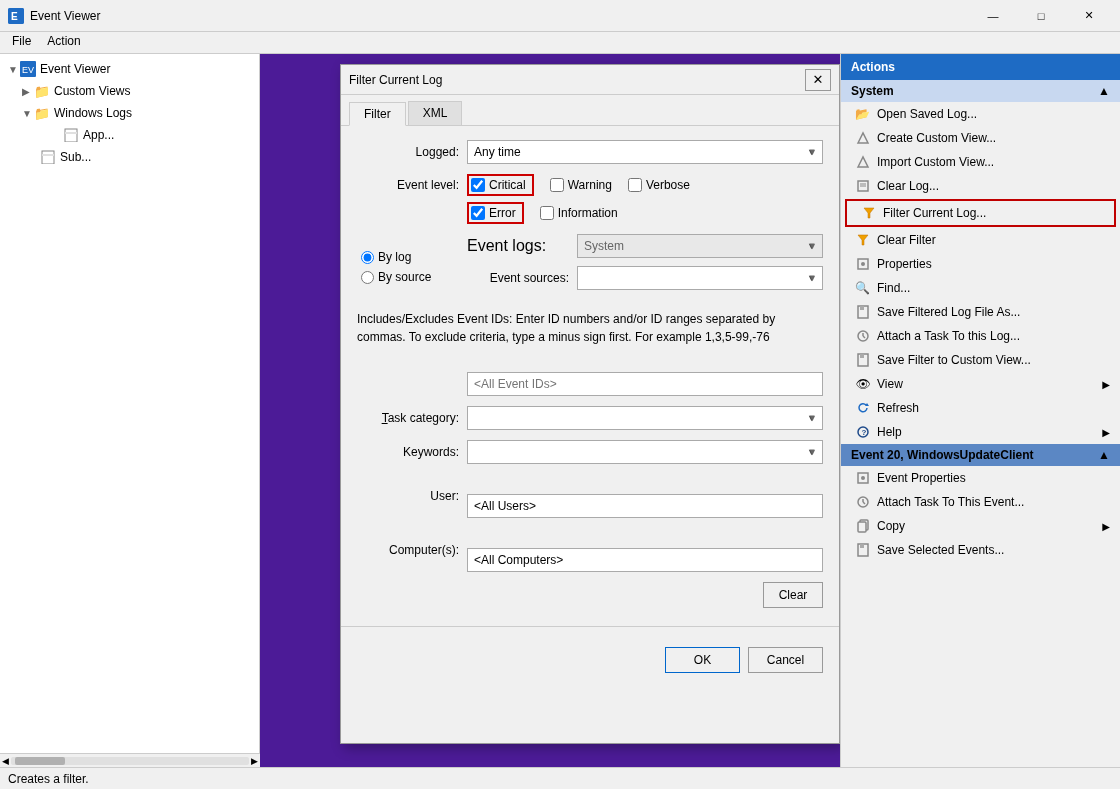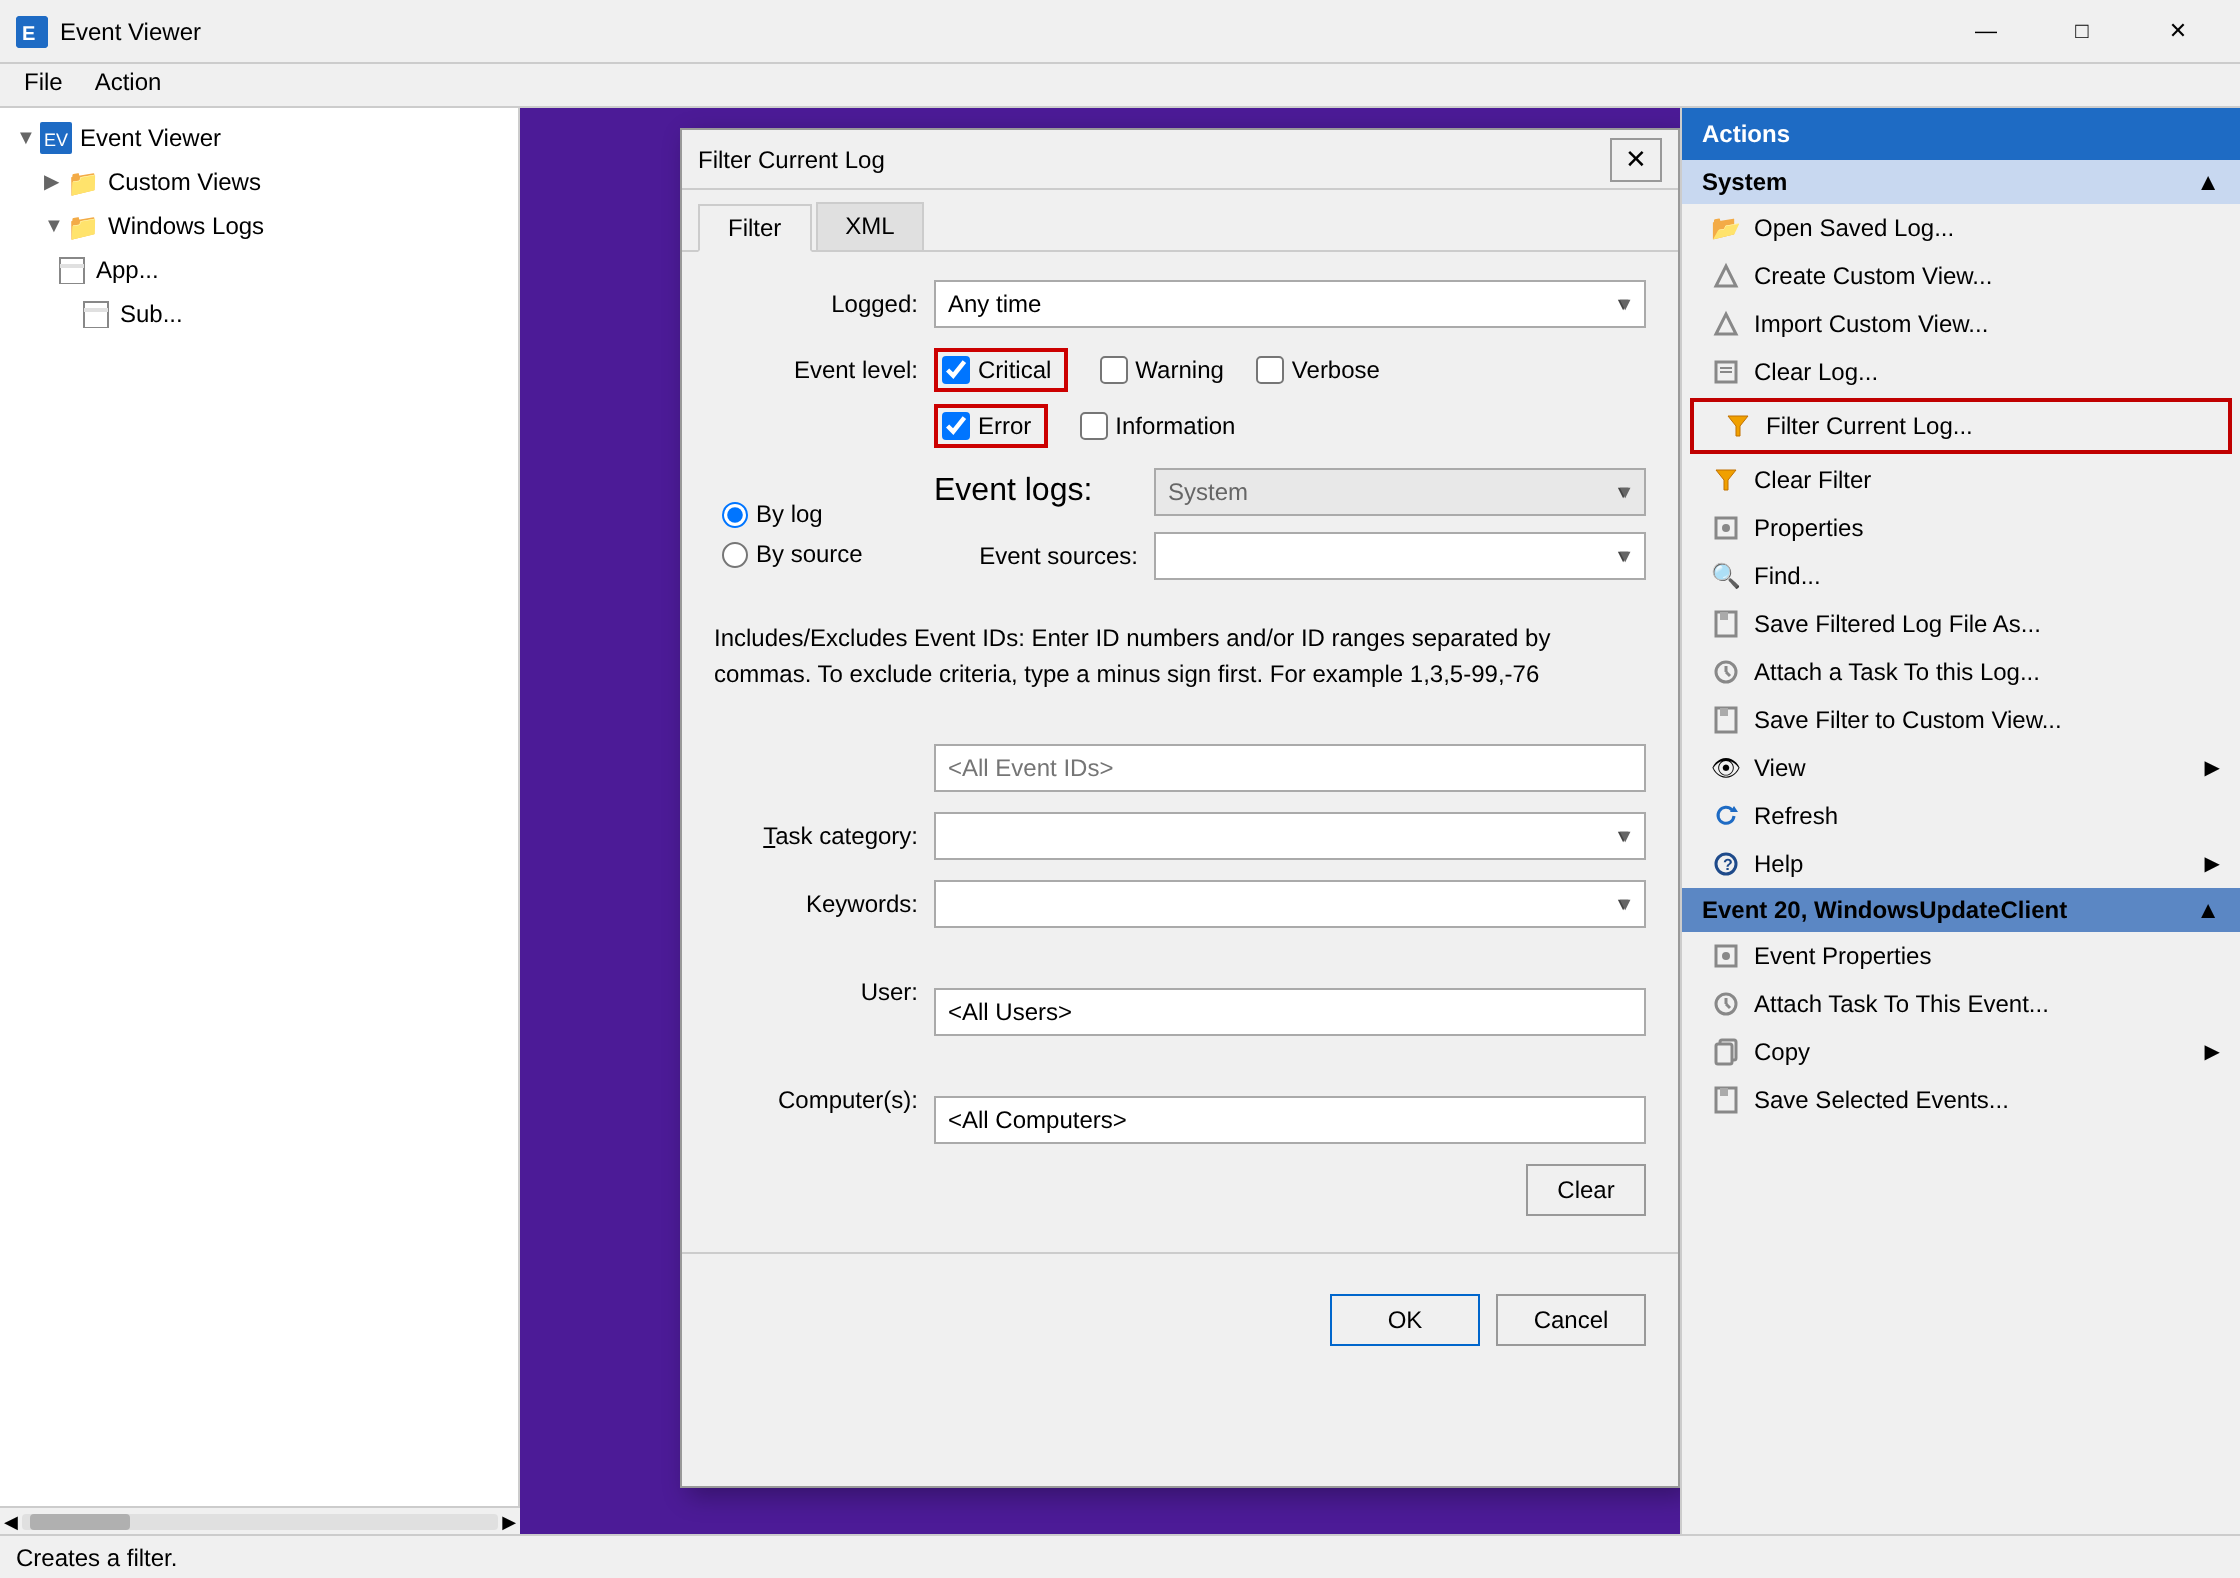--- a/index.html
+++ b/index.html
@@ -452,21 +452,21 @@
     <div class="sidebar-item" style="padding-left:22px">
       <span class="arrow">▶</span>
       <span class="si-icon folder-icon">📁</span>
       <span>Custom Views</span>
     </div>
     <div class="sidebar-item" style="padding-left:22px">
       <span class="arrow">▼</span>
       <span class="si-icon folder-icon">📁</span>
       <span>Windows Logs</span>
     </div>
-    <div class="sidebar-item" style="padding-left:28px">
+    <div class="sidebar-item" style="padding-left:63px">
       <span class="si-icon">
         <svg width="14" height="14" viewBox="0 0 14 14">
             <rect width="12" height="13" x="1" y="1" fill="#fff" stroke="#888" stroke-width="1"></rect>
             <rect y="4" width="12" height="2" x="1" fill="#e0e0e0"></rect>
           </svg>
       </span>
       <span>App...</span>
     </div>
     <div class="sidebar-item" style="padding-left:40px">
       <span class="si-icon">

